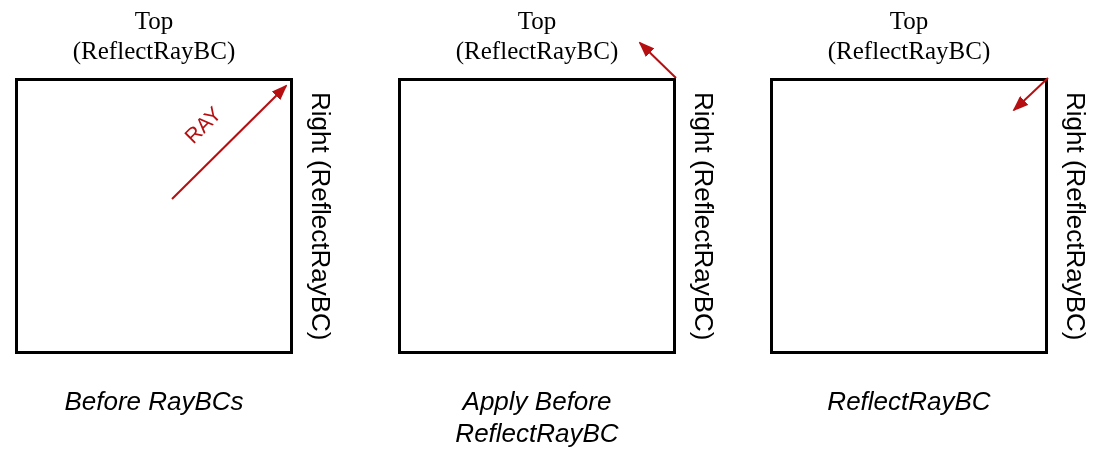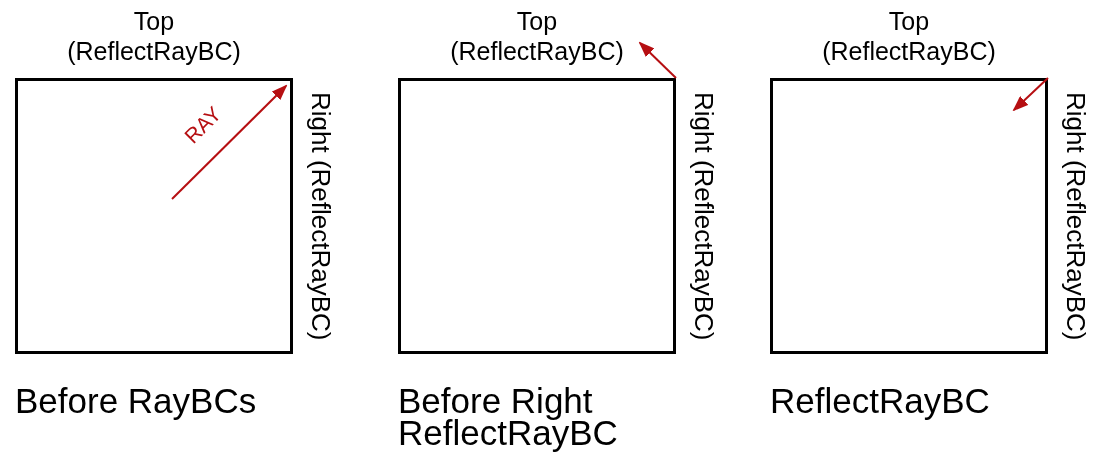--- a/index.html
+++ b/index.html
@@ -20,20 +20,21 @@
   }
   .top-label {
     position: absolute;
     top: 6px;
     left: 0;
     width: 278px;
     text-align: center;
     font-size: 25px;
     line-height: 30px;
     white-space: nowrap;
+    font-family: Liberation Serif, serif;
   }
   .box {
     position: absolute;
     left: 0;
     top: 78px;
     width: 278px;
     height: 276px;
     border: 3px solid var(--box-border-color, #000000);
     box-sizing: border-box;
     background: #ffffff;
@@ -47,24 +48,25 @@
     writing-mode: vertical-rl;
     text-align: center;
     font-size: 26px;
     white-space: nowrap;
   }
   .caption {
     position: absolute;
     top: 385px;
     left: 0;
     width: 278px;
-    text-align: left;
-    font-size: 35px;
+    text-align: center;
+    font-size: 26px;
     line-height: 32px;
     white-space: nowrap;
+    font-style: italic;
   }
   .ray-label {
     position: absolute;
     left: 153px;   
     top: 112px;
     width: 70px;
     height: 26px;
     line-height: 26px;
     text-align: center;
     font-size: 21px;
@@ -105,21 +107,21 @@
   </div>
 
   <div class="panel" style="left:398px">
     <div class="top-label">
       <div>Top</div>
       <div>(ReflectRayBC)</div>
     </div>
     <div class="box"></div>
     <div class="right-label">Right (ReflectRayBC)</div>
     <div class="caption">
-      <div>Before Right</div>
+      <div>Apply Before</div>
       <div>ReflectRayBC</div>
     </div>
   </div>
 
   <div class="panel" style="left:770px">
     <div class="top-label">
       <div>Top</div>
       <div>(ReflectRayBC)</div>
     </div>
     <div class="box"></div>

